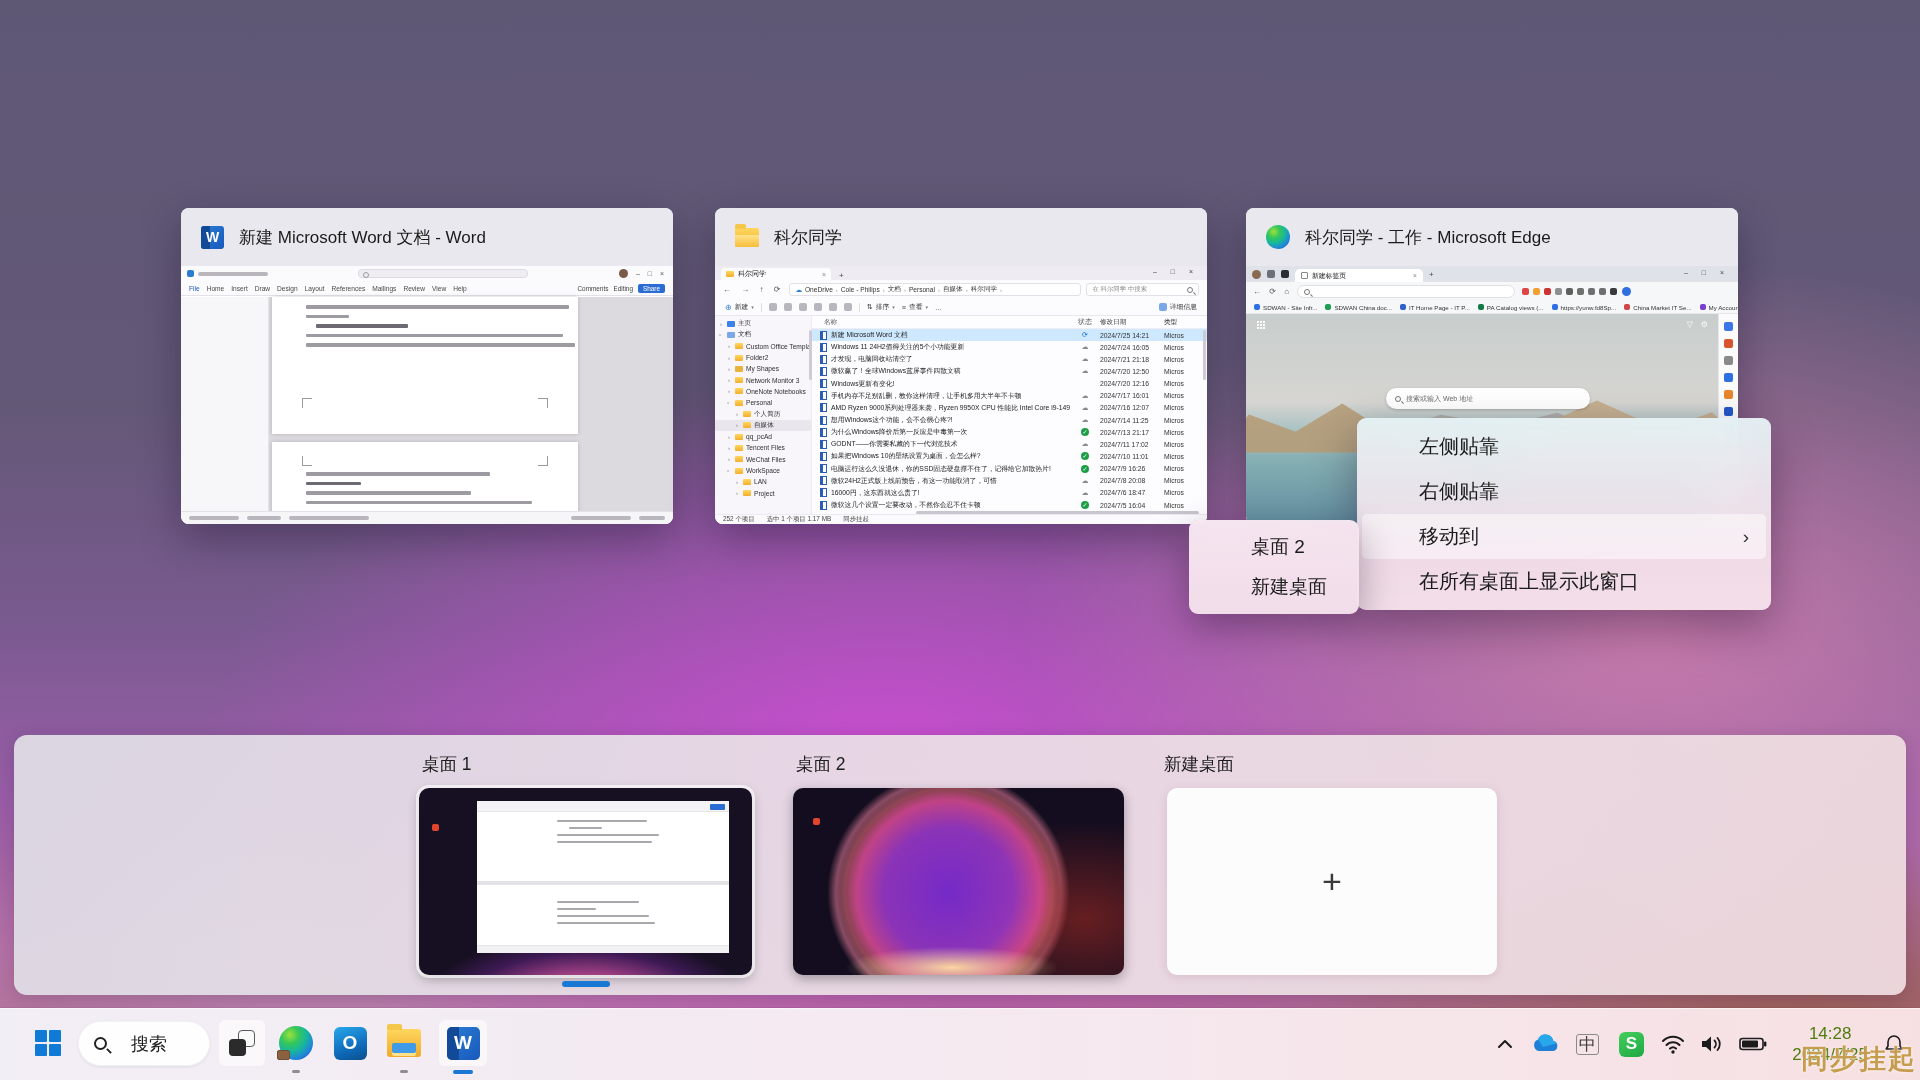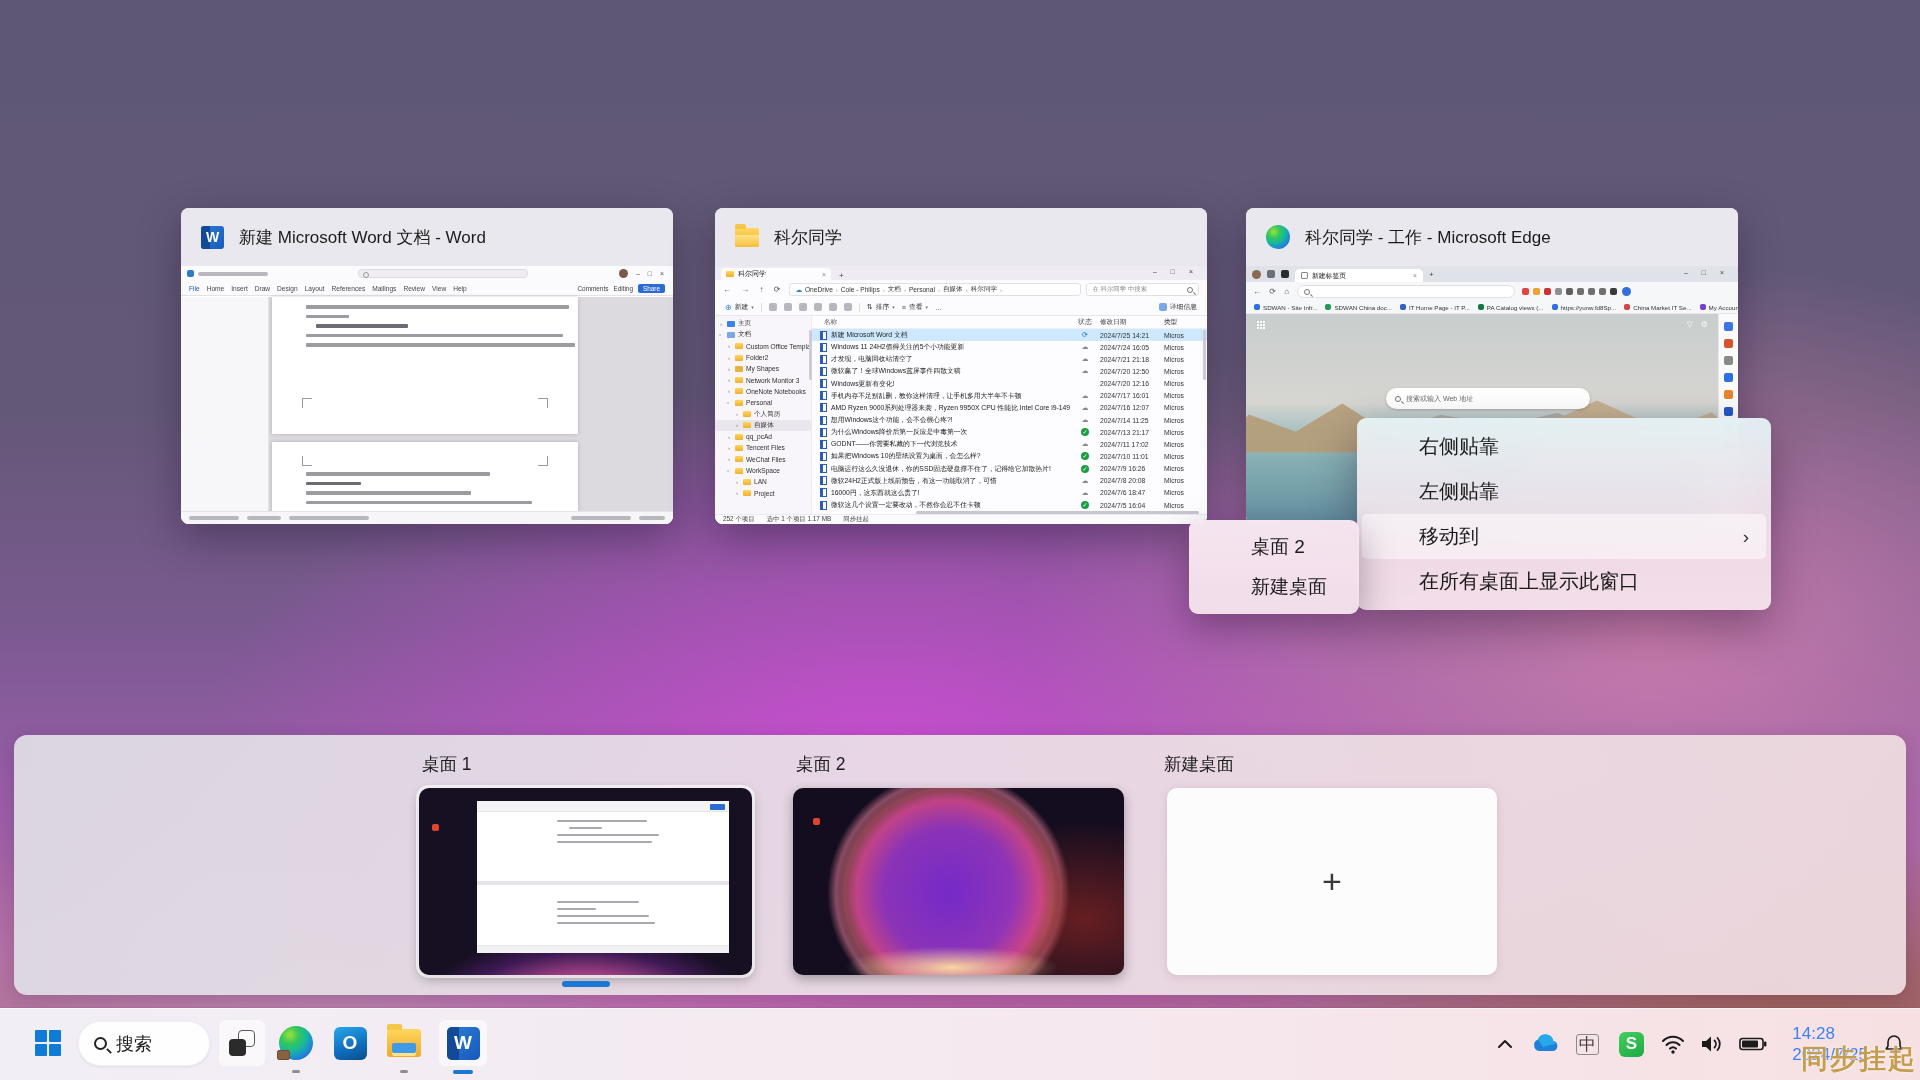--- a/index.html
+++ b/index.html
@@ -147,21 +147,21 @@
  radial-gradient(circle 125px at 47% 56%,transparent 82%,rgba(255,140,170,.5) 90%,transparent 97%)}
 .plus-glyph{font-size:34px;font-weight:200;color:#3a3a3a}
 #dt1-indicator{position:absolute;left:562px;top:981px;width:48px;height:6px;border-radius:3px;background:#1878d4;z-index:8}
 
 #taskbar{position:absolute;left:0;top:1008px;width:1920px;height:72px;z-index:40;
  background:linear-gradient(90deg,#f2eef6 0%,#f5e9ef 55%,#f7e0e2 100%);border-top:1px solid rgba(255,255,255,.55);box-shadow:0 -1px 0 rgba(0,0,0,.05)}
 .tb-btn{position:absolute;top:1019px;width:48px;height:48px;border-radius:7px;display:flex;align-items:center;justify-content:center;z-index:41}
 .tb-btn.active{background:rgba(255,255,255,.6);box-shadow:inset 0 0 0 1px rgba(0,0,0,.04)}
 .win-logo{width:26px;height:26px;display:grid;grid-template-columns:12px 12px;grid-template-rows:12px 12px;gap:2px}
 .win-logo i{background:#0f7bd7;border-radius:1px}
-#search-pill{position:absolute;left:78px;top:1021px;width:132px;height:45px;border-radius:23px;background:rgba(255,255,255,.92);box-shadow:inset 0 0 0 1px rgba(0,0,0,.05),0 1px 3px rgba(0,0,0,.08);display:flex;align-items:center;gap:9px;padding:0 16px;z-index:41}
+#search-pill{position:absolute;left:78px;top:1021px;width:132px;height:45px;border-radius:23px;background:rgba(255,255,255,.92);box-shadow:inset 0 0 0 1px rgba(0,0,0,.05),0 1px 3px rgba(0,0,0,.08);display:flex;align-items:center;gap:24px;padding:0 16px;z-index:41}
 .mag-big{width:13px;height:13px;border:2px solid #222;border-radius:50%;position:relative}
 .mag-big::after{content:"";position:absolute;left:10px;top:11px;width:6px;height:2px;background:#222;transform:rotate(45deg)}
 #search-pill .lbl{font-size:18px;color:#1b1b1b}
 .tv-icon{position:relative;width:26px;height:26px}
 .tv-icon .back{position:absolute;right:0;top:0;width:17px;height:17px;background:#fafafa;border:1.5px solid #5a5a5a;border-radius:4px}
 .tv-icon .front{position:absolute;left:0;bottom:0;width:17px;height:17px;background:#2b2b2b;border-radius:4px}
 .edge-ball{width:34px;height:34px;border-radius:50%;background:radial-gradient(circle at 32% 26%,#9ee03c 0%,#35c75a 26%,#18b89a 48%,#1e88d8 70%,#1b52c8 92%);position:relative}
 .edge-badge{position:absolute;left:-2px;bottom:0;width:13px;height:10px;background:#8a6242;border-radius:2px;border:1px solid #6e4e34}
 .outlook-ic{width:33px;height:33px;border-radius:6px;background:linear-gradient(160deg,#28a8ea,#0f6cbd 60%,#0a4f8c);display:flex;align-items:center;justify-content:center;color:#fff;font-weight:bold;font-size:19px}
 .expl-ic{width:34px;height:28px;position:relative;background:linear-gradient(#ffd75e,#f0a92a);border-radius:3px}
@@ -170,21 +170,21 @@
 .word-ic{width:33px;height:33px;border-radius:5px;background:linear-gradient(135deg,#2b7cd3,#185abd);position:relative;display:flex;align-items:center;justify-content:center;color:#fff;font-weight:bold;font-size:19px}
 .word-ic::before{content:"";position:absolute;left:0;top:0;bottom:0;width:12px;background:#124a98;border-radius:5px 0 0 5px}
 .word-ic span{position:relative}
 .run-dot{position:absolute;top:1070px;width:8px;height:3px;border-radius:2px;background:#8d8d93;z-index:41}
 #word-bar{position:absolute;left:453px;top:1070px;width:20px;height:4px;border-radius:2px;background:#1878d4;z-index:41}
 
 #tray{position:absolute;right:0;top:1008px;height:72px;display:flex;align-items:center;z-index:41}
 .tray-ic{display:flex;align-items:center;justify-content:center;color:#1b1b1b}
 .ime{font-size:17px;color:#3c3c3c;border:1.5px solid #8a8a8a;border-radius:3px;padding:0 2px;line-height:19px}
 .sogou{width:25px;height:25px;border-radius:6px;background:linear-gradient(150deg,#45cf5e,#1da843);color:#fff;font-weight:bold;font-size:17px;display:flex;align-items:center;justify-content:center}
-#clock{text-align:left;font-size:17px;color:#3b82f6;line-height:21px;margin-left:18px}
+#clock{text-align:center;font-size:17px;color:#4d7c0f;line-height:21px;margin-left:18px}
 #watermark{position:absolute;right:3px;bottom:3px;font-size:27px;font-weight:bold;letter-spacing:2px;z-index:80;color:#c69c4e;text-shadow:0 0 3px rgba(255,255,255,.85),0 0 1px rgba(255,255,255,.9)}
 .svgi{display:block}
 </style>
 </head>
 <body>
 
 <div id="stage">
   <div id="bg"></div>
 
   <div class="tcard" id="card-word" style="left:181px">
@@ -655,24 +655,24 @@
           <span class="es-ic" style="background: rgb(232, 133, 46);"></span>
           <span class="es-ic" style="background: rgb(36, 88, 200);"></span>
           <span class="es-ic" style="background: rgb(24, 160, 168);"></span>
           <span class="es-ic" style="background: rgb(122, 79, 216);"></span>
         </div>
     </div>
   </div>
 
   <div id="ctx-menu">
       <div class="menu-item">
+        <span class="mi-label">左侧贴靠</span>
+      </div>
+      <div class="menu-item">
         <span class="mi-label">右侧贴靠</span>
-      </div>
-      <div class="menu-item">
-        <span class="mi-label">左侧贴靠</span>
       </div>
       <div class="menu-item hl">
         <span class="mi-label">移动到</span>
         <span class="mi-ch">›</span>
       </div>
       <div class="menu-item">
         <span class="mi-label">在所有桌面上显示此窗口</span>
       </div>
     </div>
   <div id="ctx-submenu">

